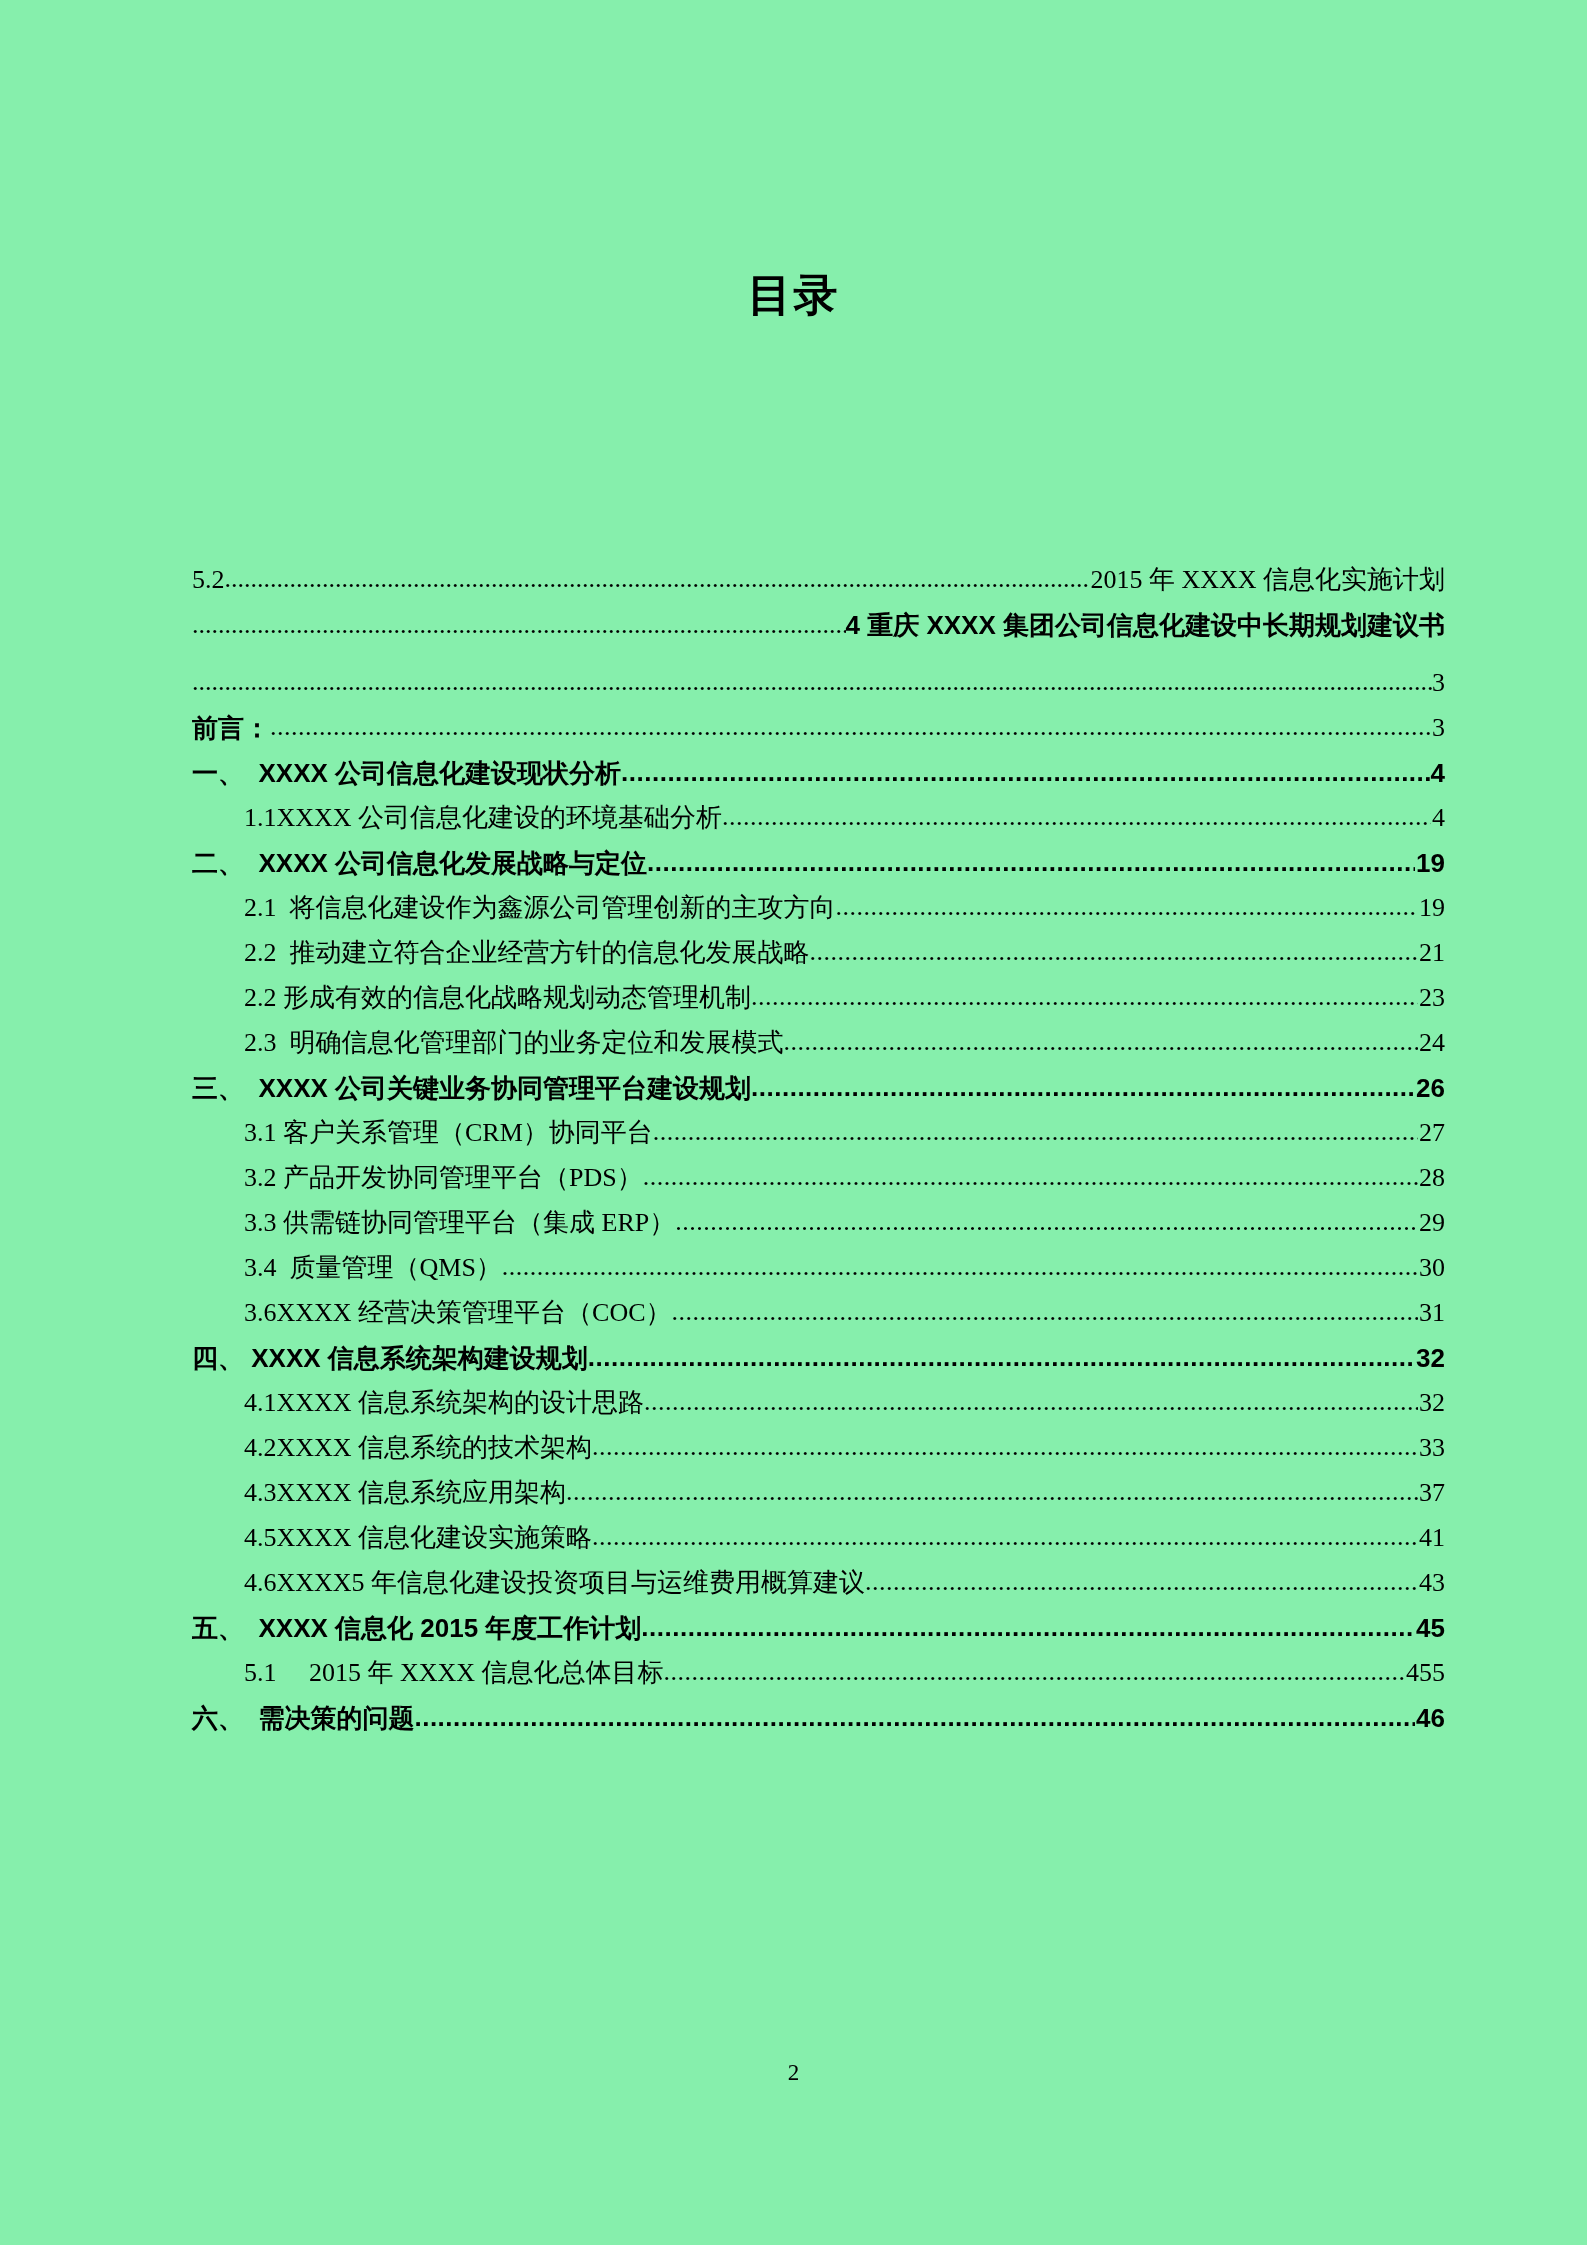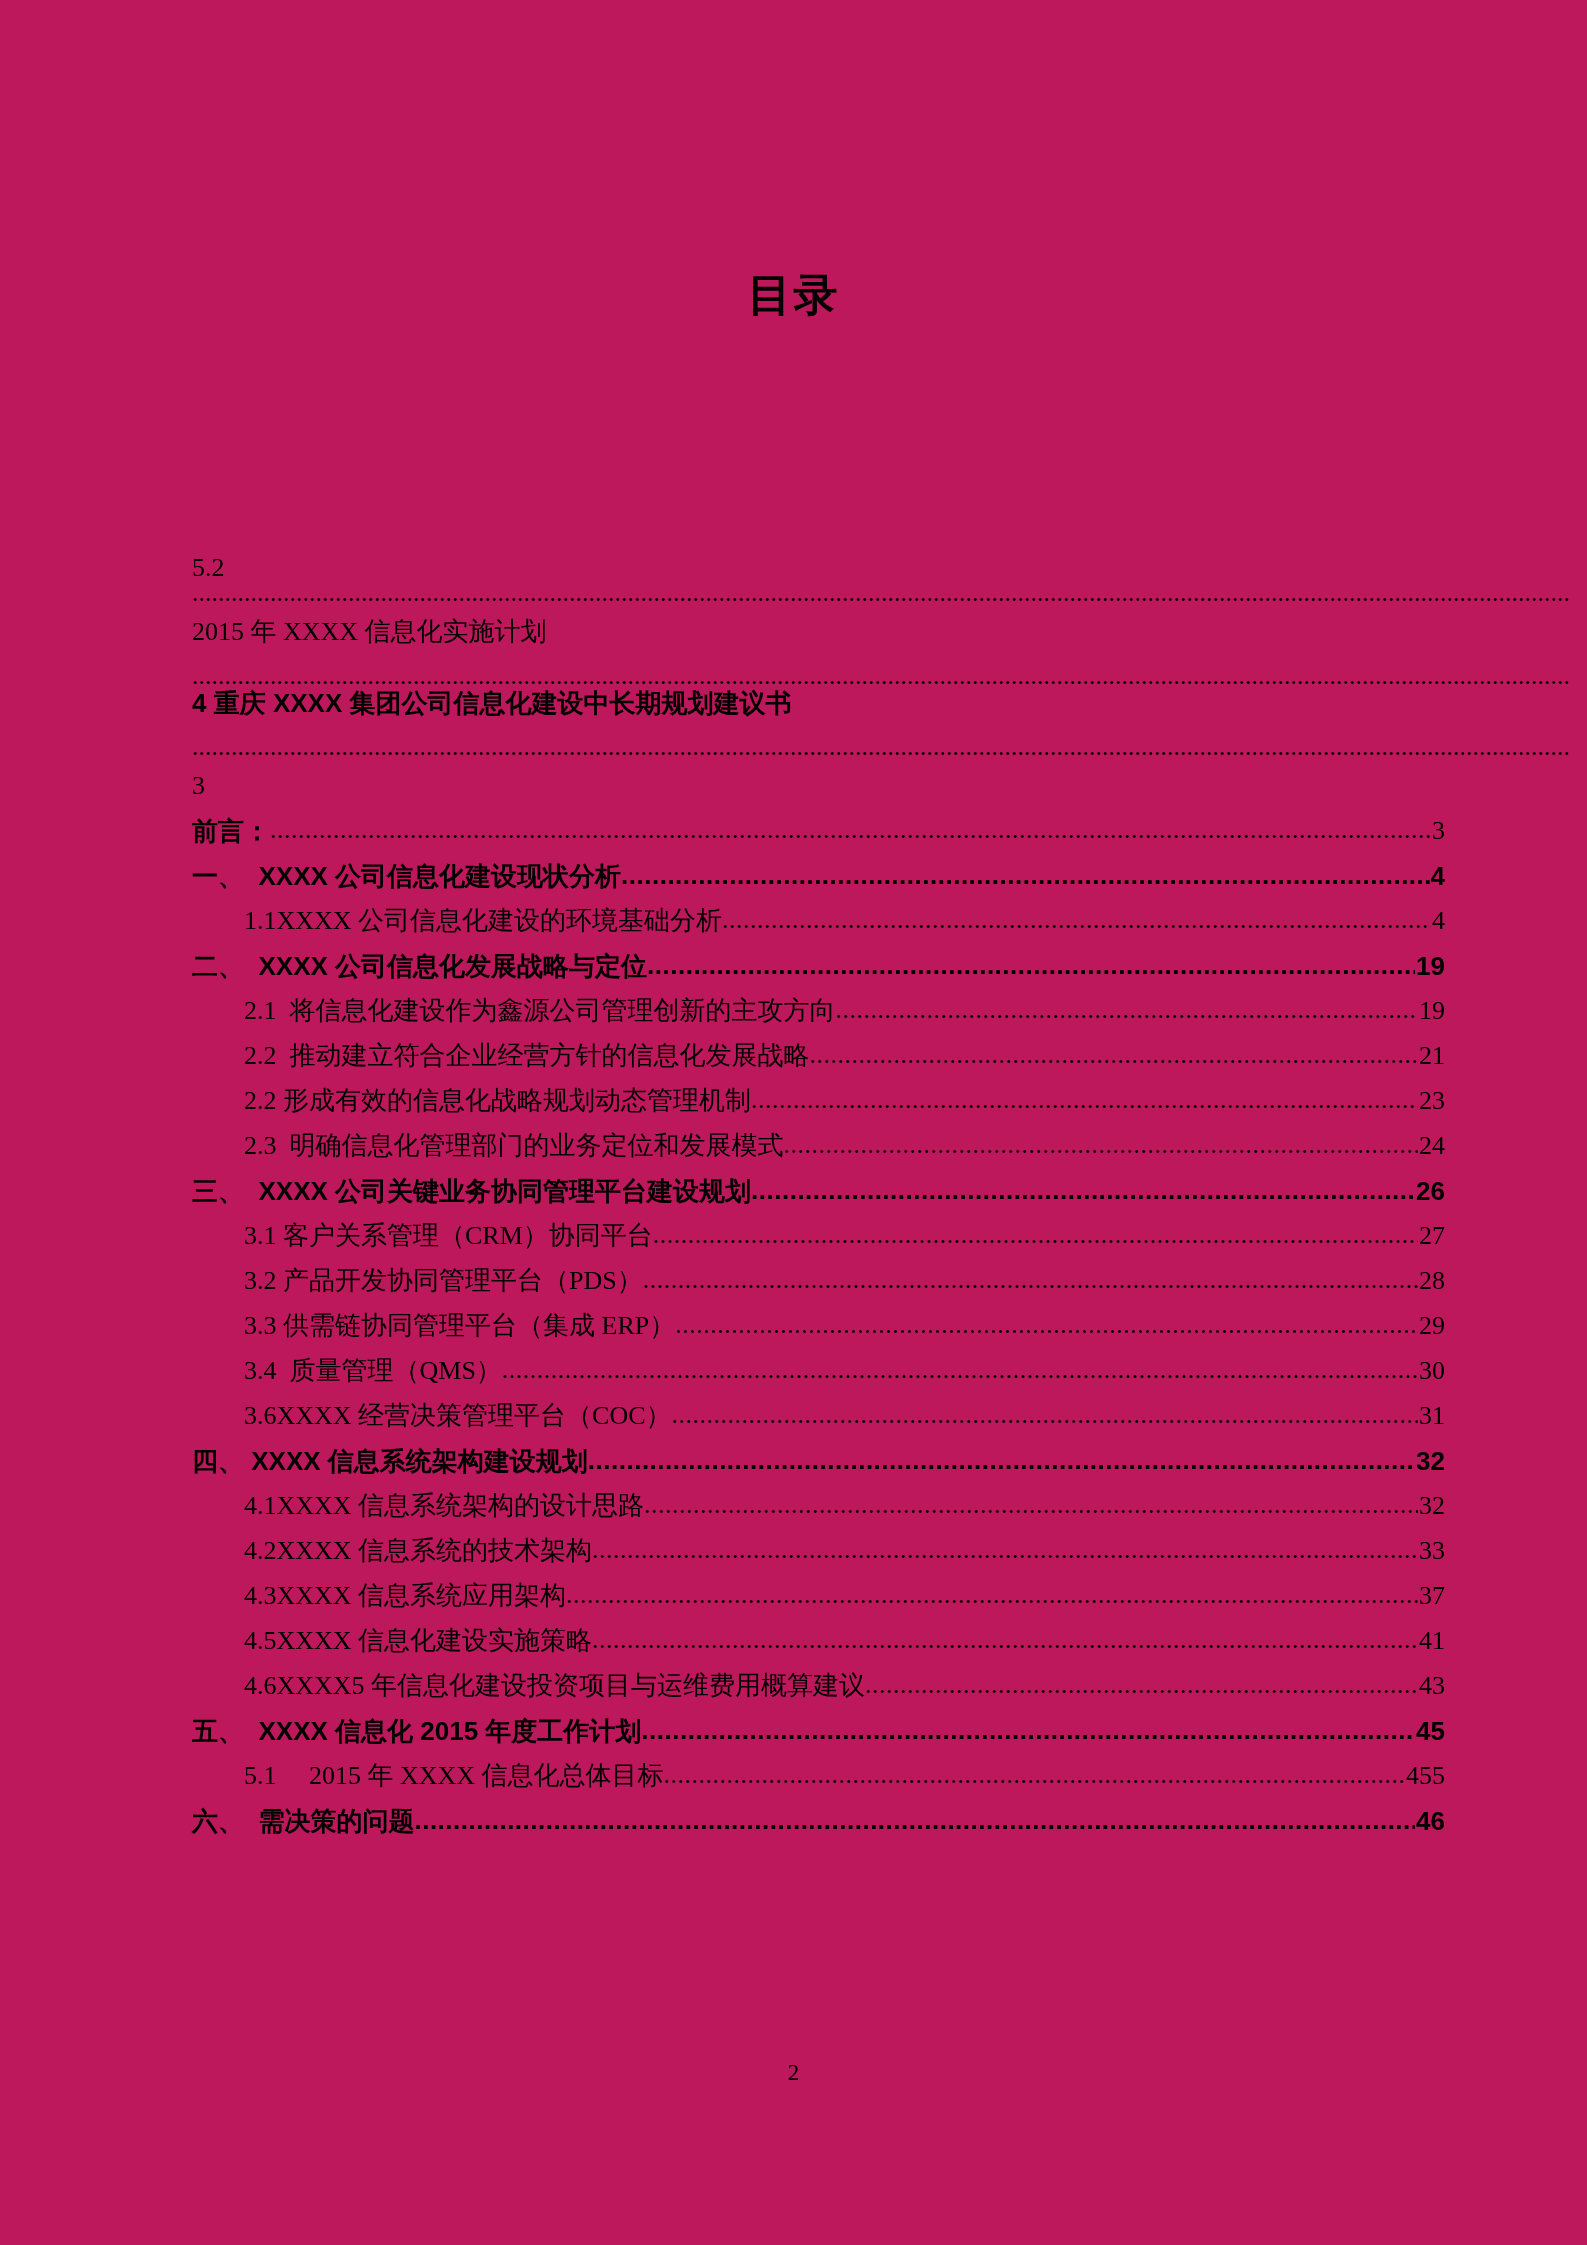--- a/index.html
+++ b/index.html
@@ -5,21 +5,21 @@
 <style>
   html, body {
     margin: 0;
     padding: 0;
     background: #ffffff;
   }
   .page {
     position: relative;
     width: 1587px;
     height: 2245px;
-    background: #be185d;
+    background: #86efac;
     margin: 0 auto;
     overflow: hidden;
     font-family: "Liberation Serif", "DejaVu Serif", serif;
     color: #000000;
   }
 
   
   .doc-title {
     position: absolute;
     top: 272px;
@@ -104,21 +104,20 @@
 
   
   .wrapped {
     margin-bottom: 19px;
   }
   .wrapped .sub {
     display: flex;
     align-items: baseline;
     width: 100%;
     margin-bottom: 19px;
-    flex-direction: column;
   }
   .wrapped .sub:last-child { margin-bottom: 0; }
 
   .wrapped .lead-start {
     flex: 0 0 auto;
     white-space: pre;
     font-family: "Liberation Serif", "DejaVu Serif", serif;
   }
   .wrapped .lead-fill {
     flex: 1 1 auto;

